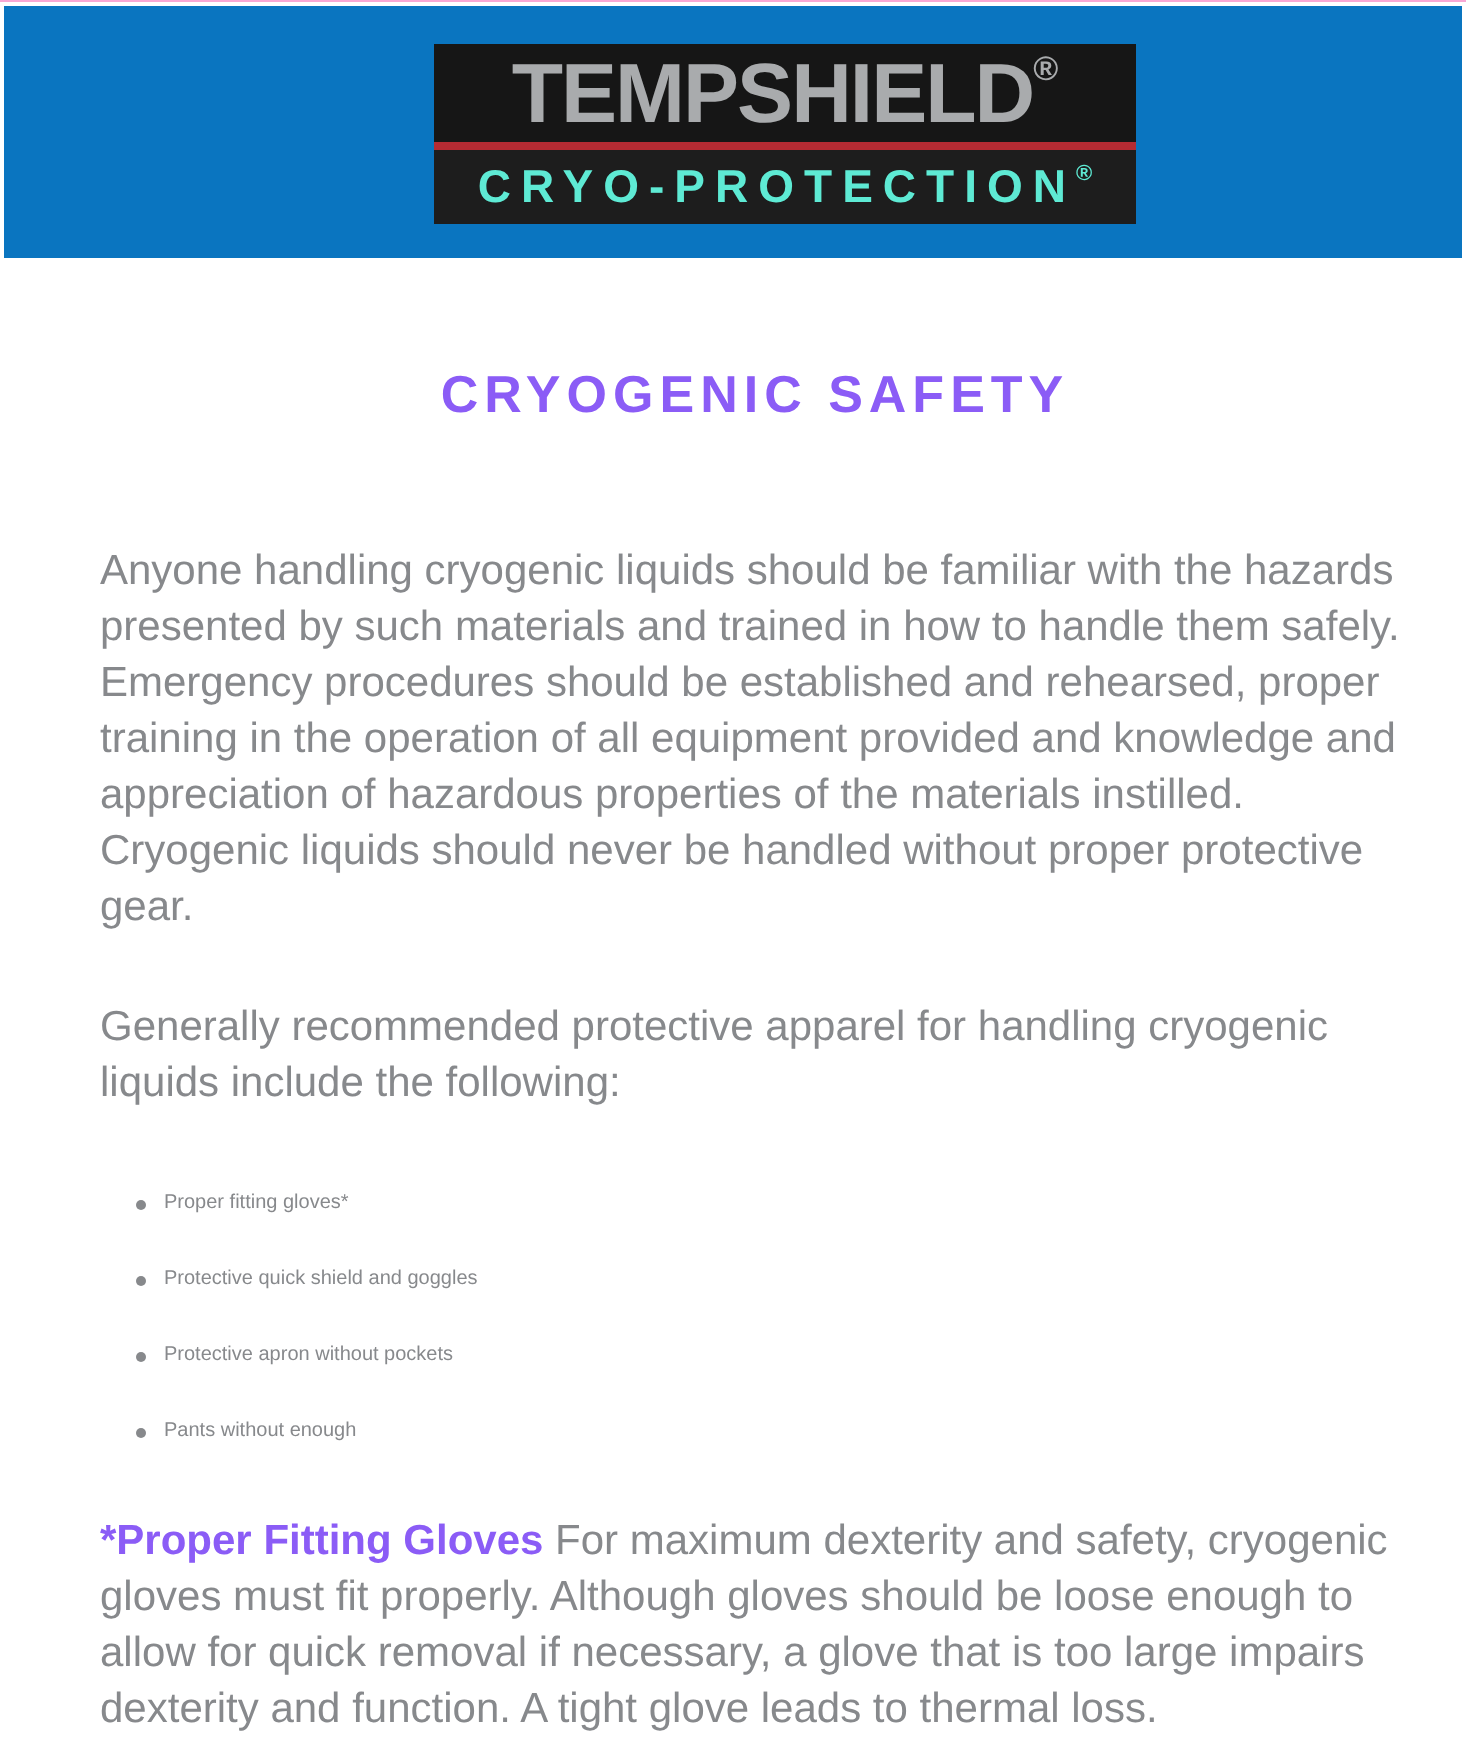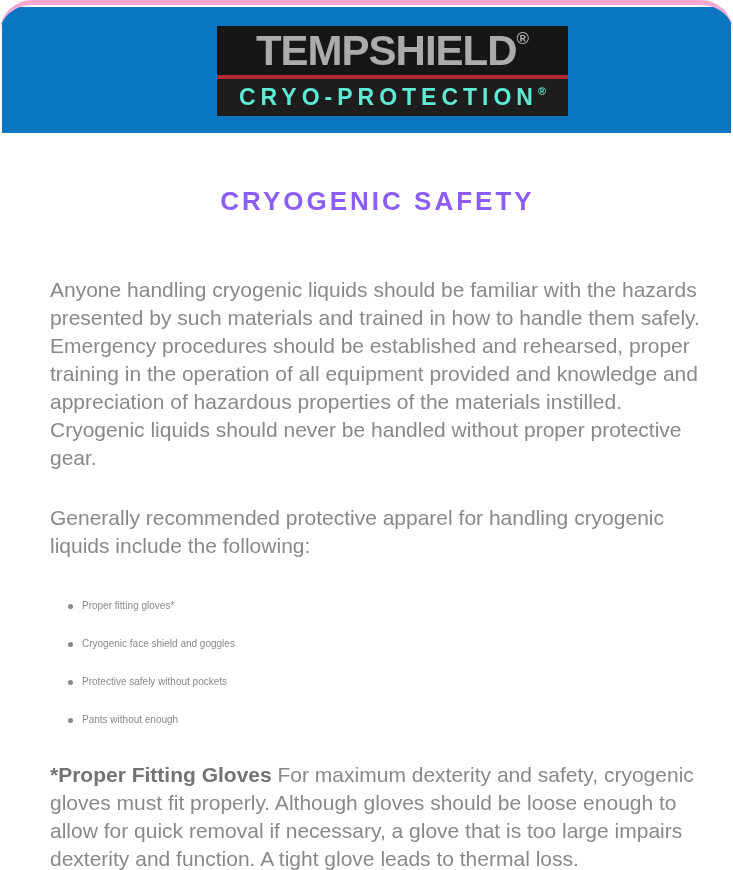--- a/index.html
+++ b/index.html
@@ -6,23 +6,22 @@
   html, body { background: #ffffff; }
   body {
     width: 733px;
     font-family: "Liberation Sans", "DejaVu Sans", sans-serif;
     -webkit-font-smoothing: antialiased;
   }
   .page {
     width: 733px;
     height: 870px;
     background: #ffffff;
-    border-top: 5px solid #f9a8d4;
+    border-top: 1px solid #f9a8d4;
     overflow: hidden;
-    border-radius: 32px;
   }
   
   .band {
     position: relative;
     margin: 2px 2px 0 2px;
     height: 126px;
     background: #0a75c0;
   }
   .logo {
     position: absolute;
@@ -106,21 +105,21 @@
     left: 18px;
     top: 12px;
     width: 5px;
     height: 5px;
     border-radius: 50%;
     background: #87898c;
   }
   .footnote { margin-top: 27px; }
   .footnote strong {
     font-weight: 700;
-    color: #737373;
+    color: #8b5cf6;
   }
 </style>
 </head>
 <body>
 
 <div class="page">
 
   <header class="band">
     <div class="logo">
       <div class="logo-top">
@@ -137,21 +136,21 @@
 
   <main class="content">
     <h1>CRYOGENIC SAFETY</h1>
 
     <p class="para intro">Anyone handling cryogenic liquids should be familiar with the hazards presented by such materials and trained in how to handle them safely. Emergency procedures should be established and rehearsed, proper training in the operation of all equipment provided and knowledge and appreciation of hazardous properties of the materials instilled. Cryogenic liquids should never be handled without proper protective gear.</p>
 
     <p class="para leadin">Generally recommended protective apparel for handling cryogenic liquids include the following:</p>
 
     <ul class="apparel">
       <li>Proper fitting gloves*</li>
-      <li>Cryogenic face shield and goggles</li>
-      <li>Protective safely without pockets</li>
+      <li>Protective quick shield and goggles</li>
+      <li>Protective apron without pockets</li>
       <li>Pants without enough</li>
     </ul>
 
     <p class="para footnote"><strong>*Proper Fitting Gloves</strong><span> For maximum dexterity and safety, cryogenic gloves must fit properly. Although gloves should be loose enough to allow for quick removal if necessary, a glove that is too large impairs dexterity and function. A tight glove leads to thermal loss.</span></p>
   </main>
 
 </div>
 
 </body></html>

